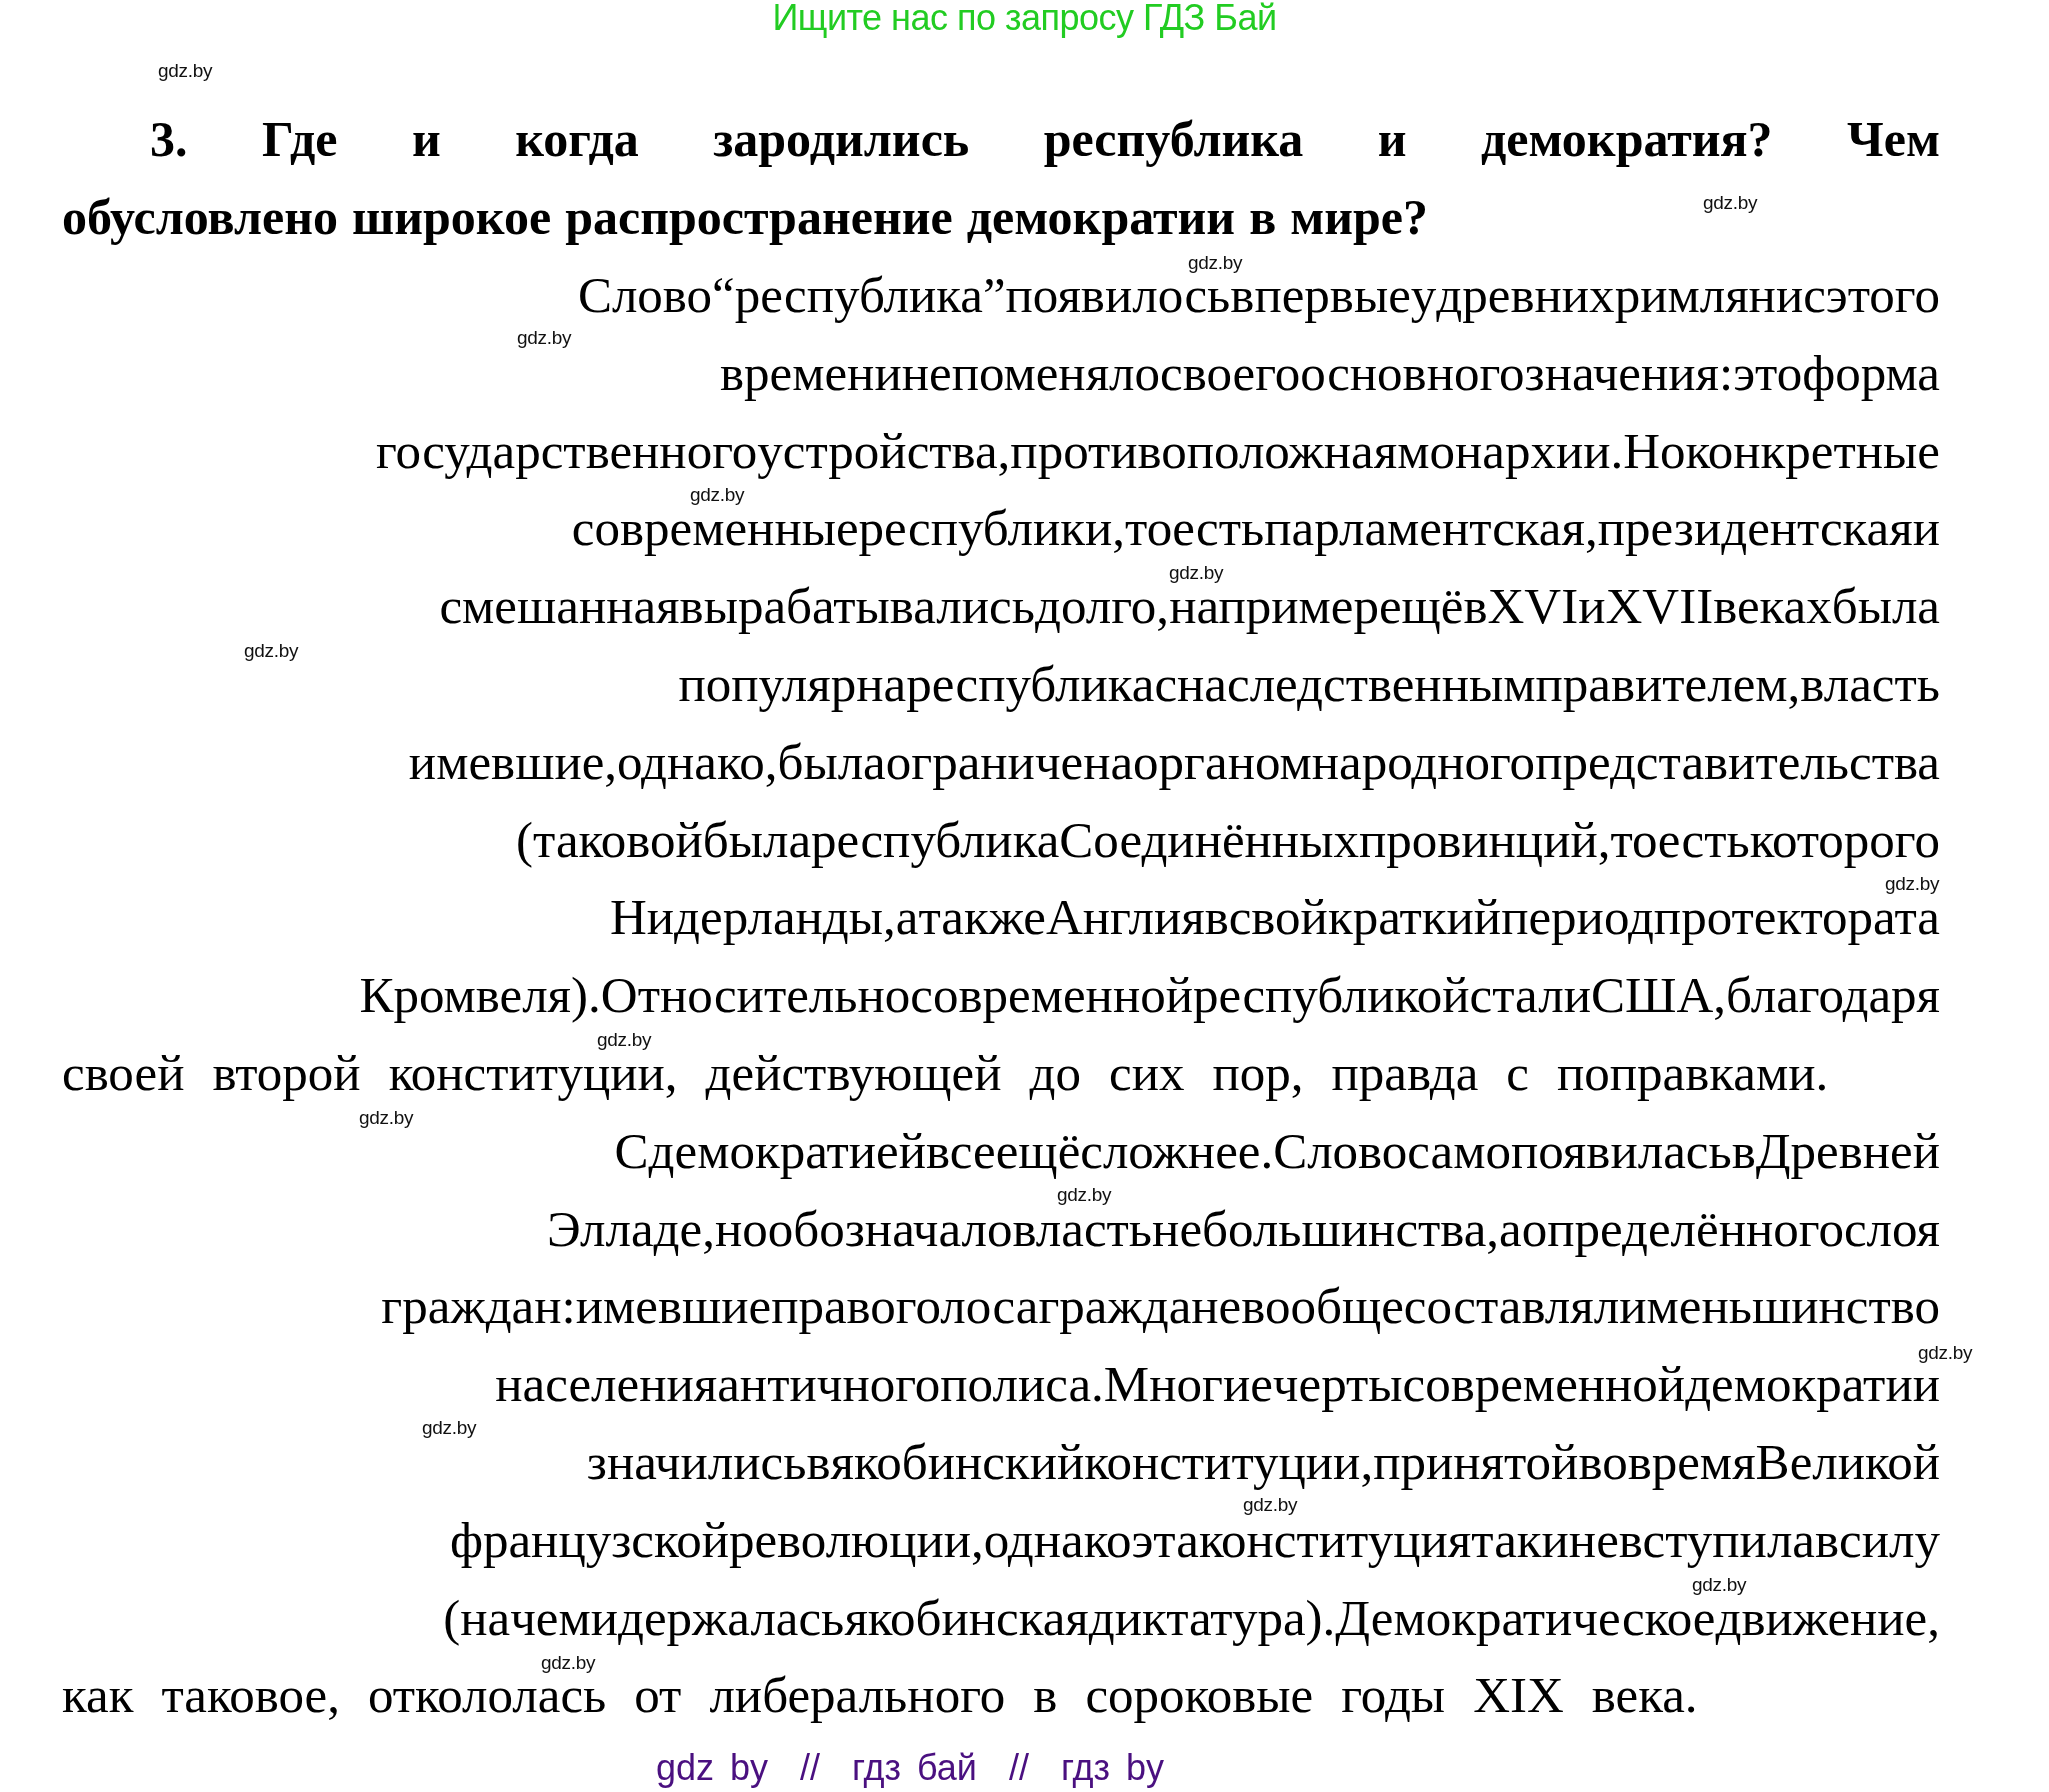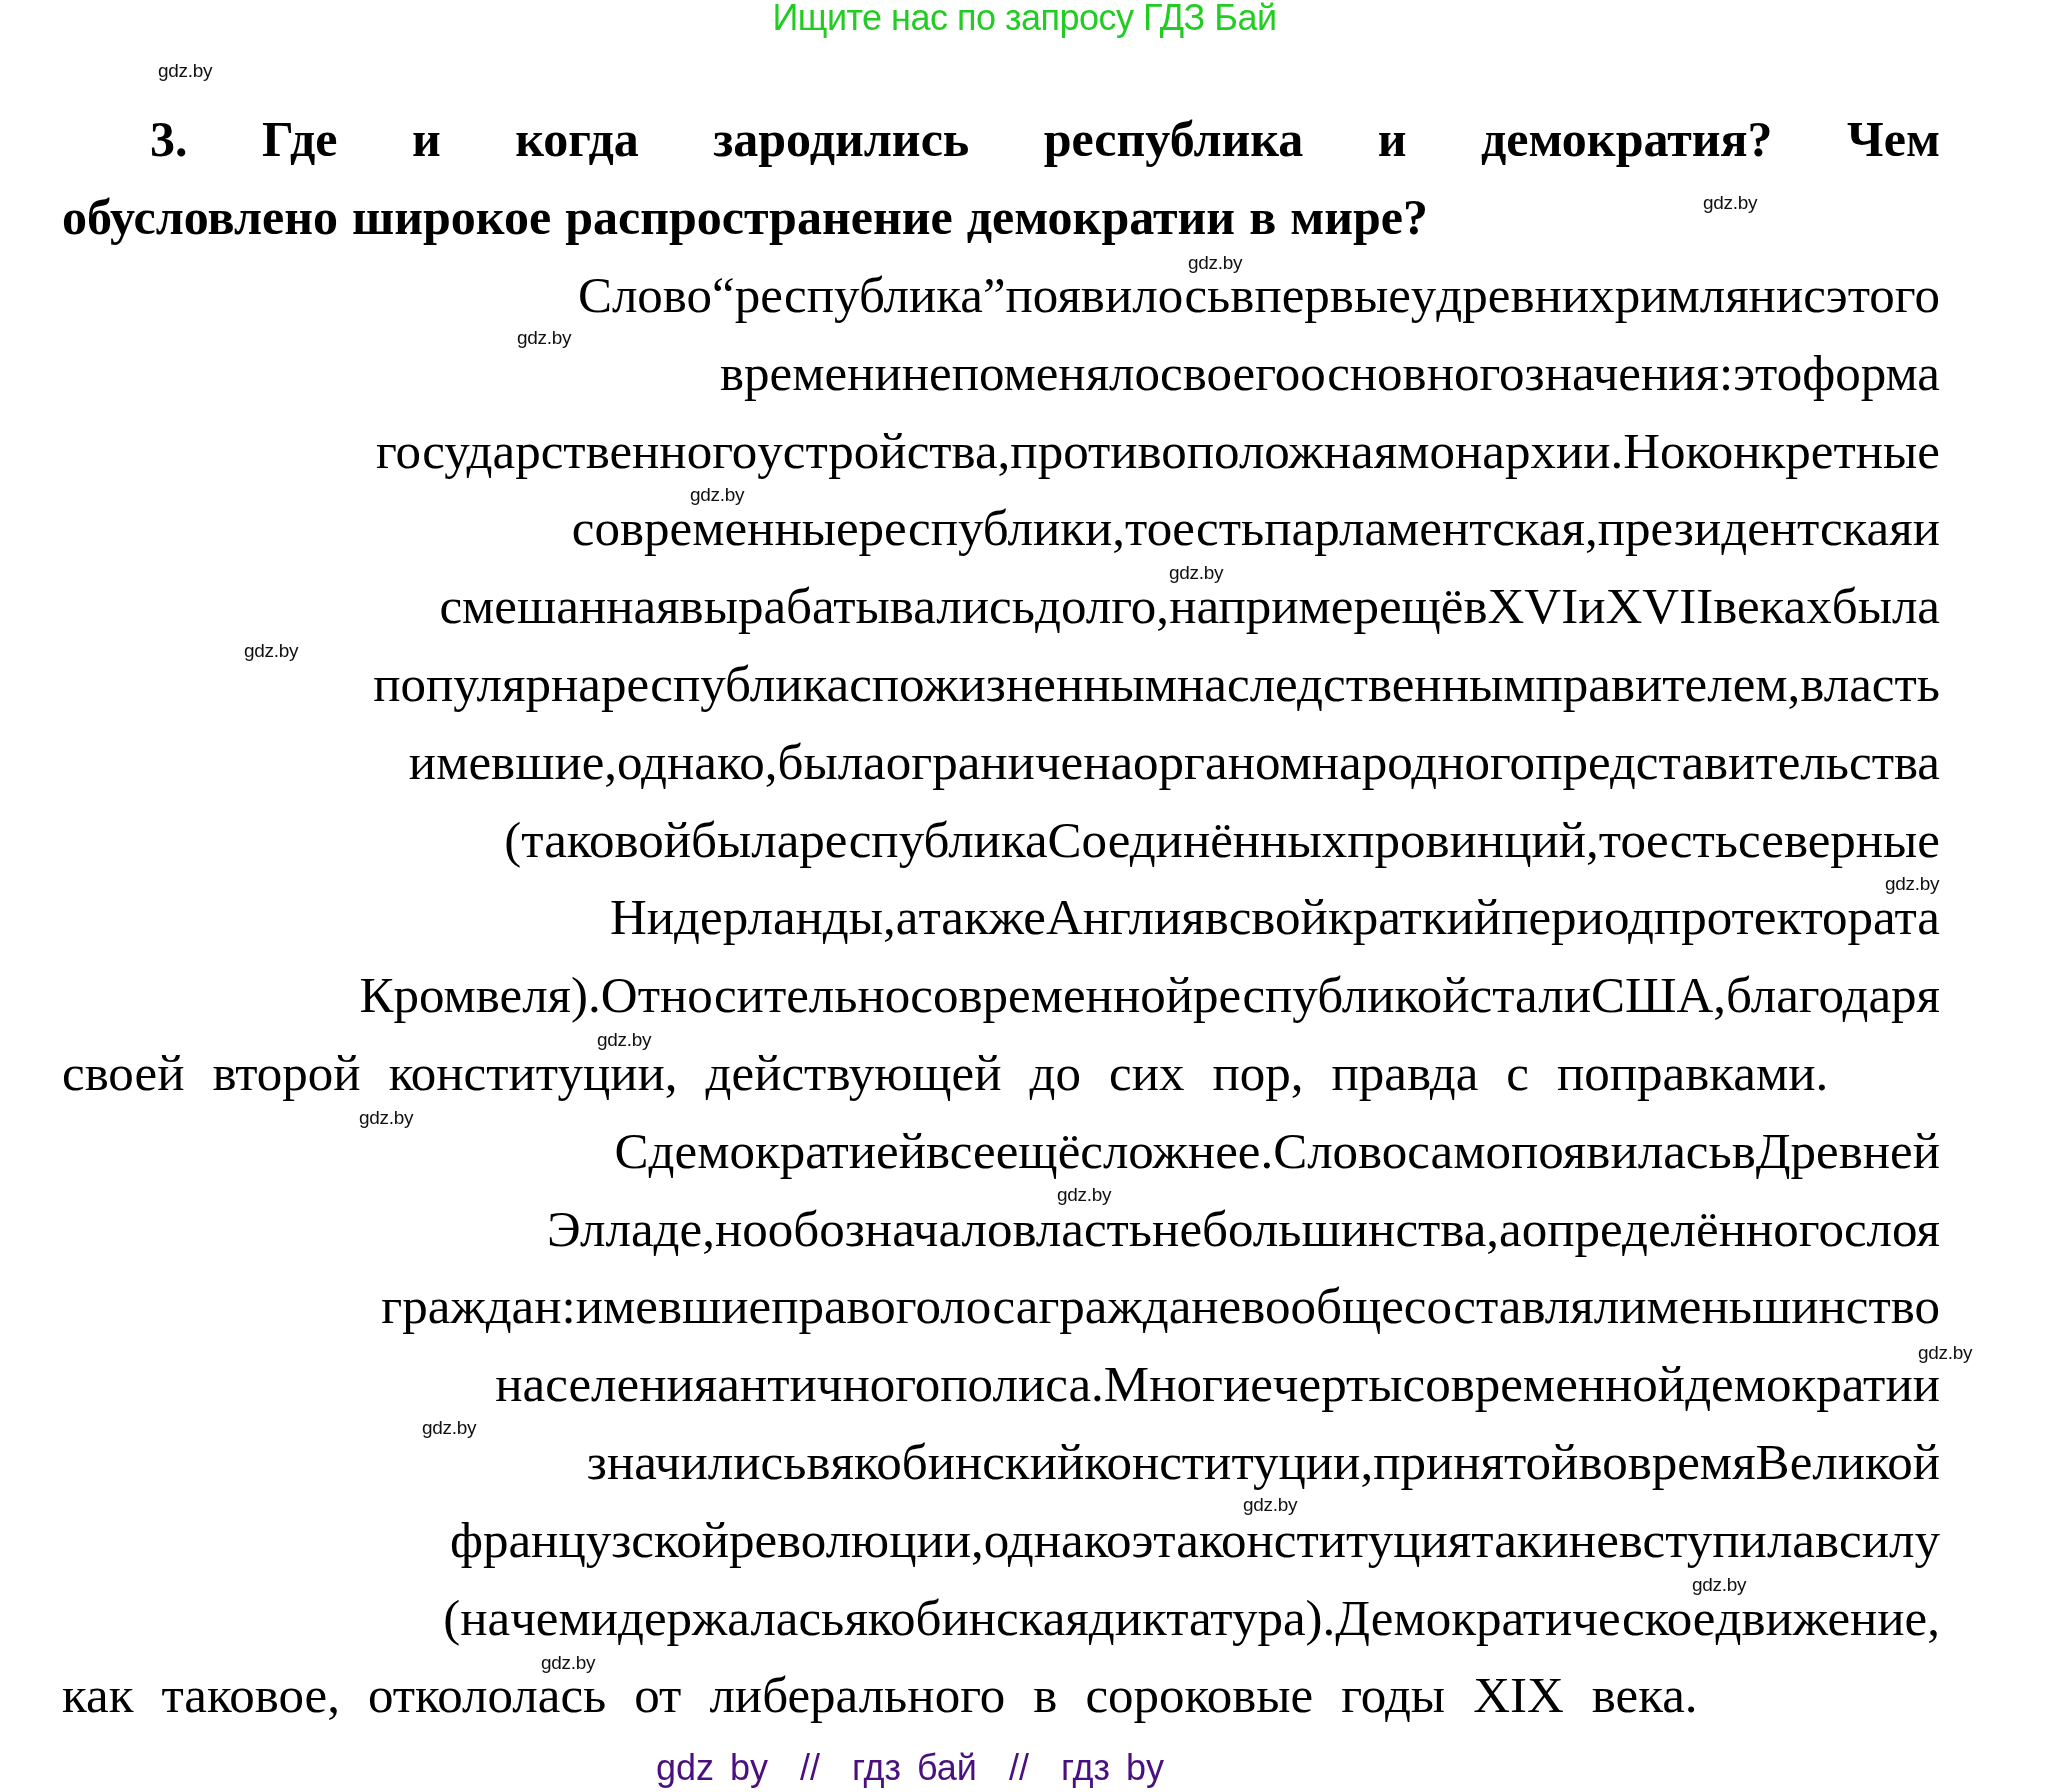--- a/index.html
+++ b/index.html
@@ -113,21 +113,20 @@
         <span>XVI</span>
         <span>и</span>
         <span>XVII</span>
         <span>веках</span>
         <span>была</span>
       </div>
       <div class="row">
         <span>популярна</span>
         <span>республика</span>
         <span>с</span>
-        <span>пожизненным</span>
         <span>наследственным</span>
         <span>правителем,</span>
         <span>власть</span>
       </div>
       <div class="row">
         <span>имевшие,</span>
         <span>однако,</span>
         <span>была</span>
         <span>ограничена</span>
         <span>органом</span>
@@ -135,21 +134,21 @@
         <span>представительства</span>
       </div>
       <div class="row">
         <span>(таковой</span>
         <span>была</span>
         <span>республика</span>
         <span>Соединённых</span>
         <span>провинций,</span>
         <span>то</span>
         <span>есть</span>
-        <span>северные</span>
+        <span>которого</span>
       </div>
       <div class="row">
         <span>Нидерланды,</span>
         <span>а</span>
         <span>также</span>
         <span>Англия</span>
         <span>в</span>
         <span>свой</span>
         <span>краткий</span>
         <span>период</span>

